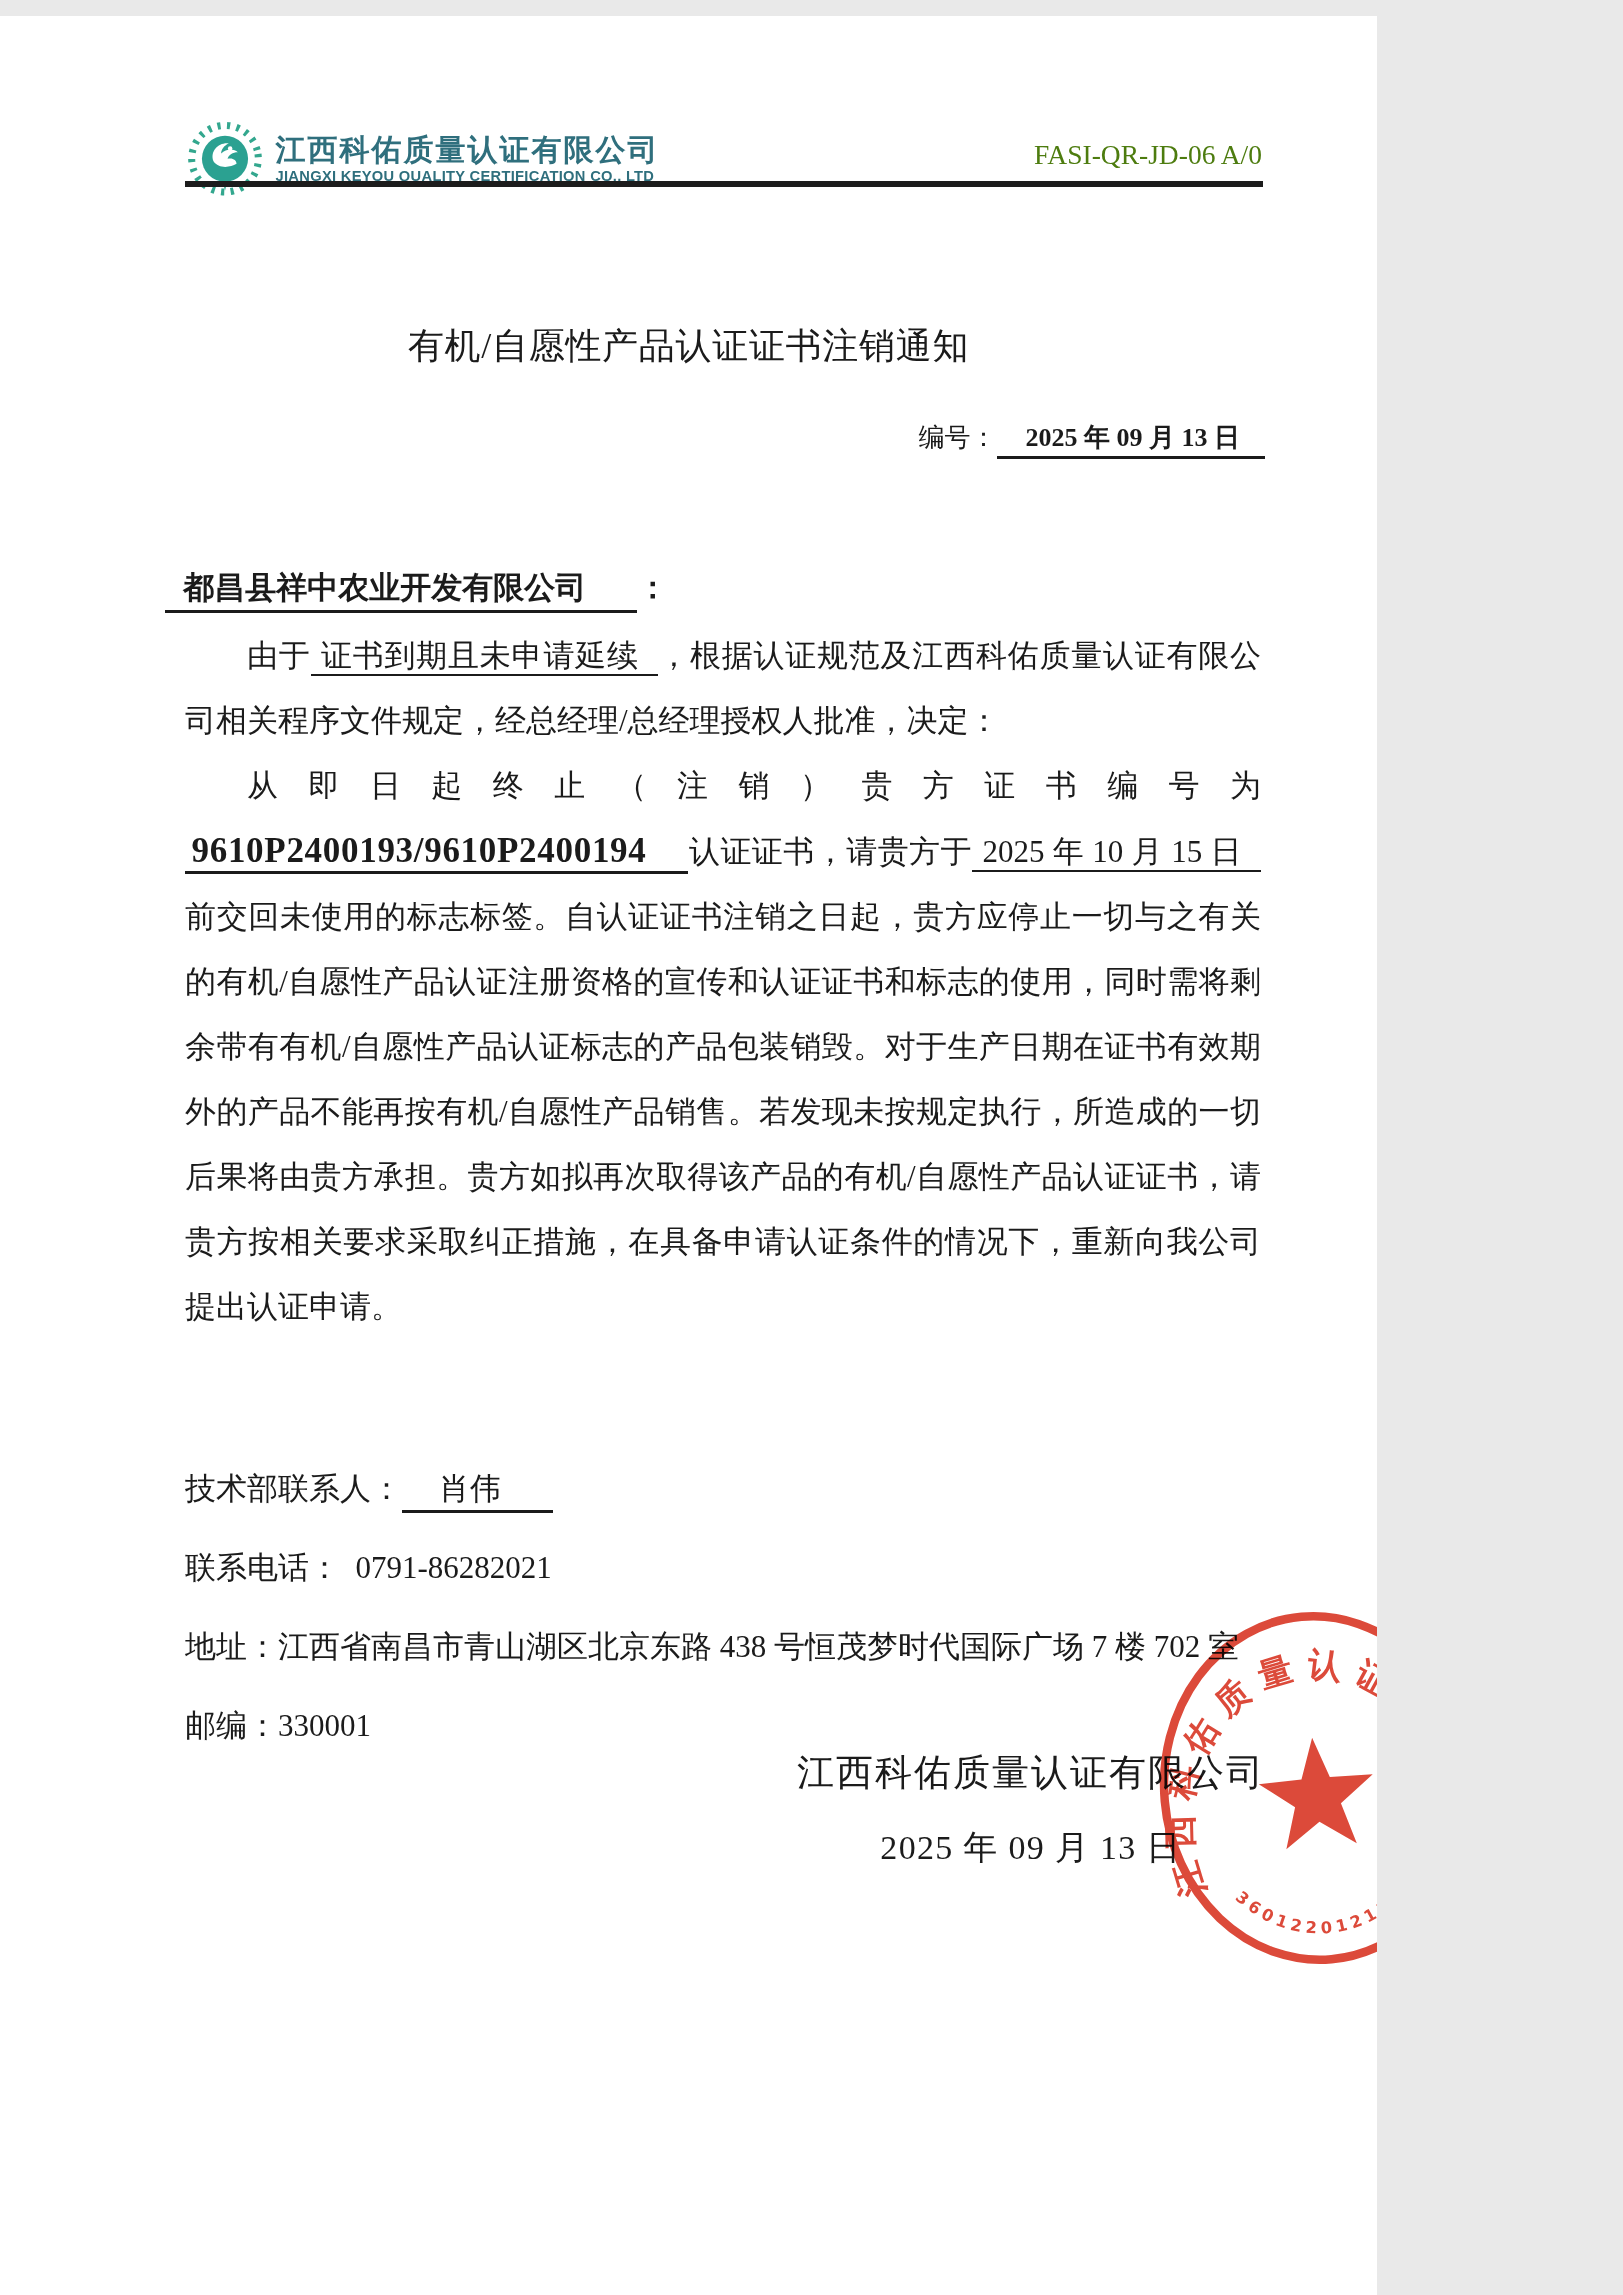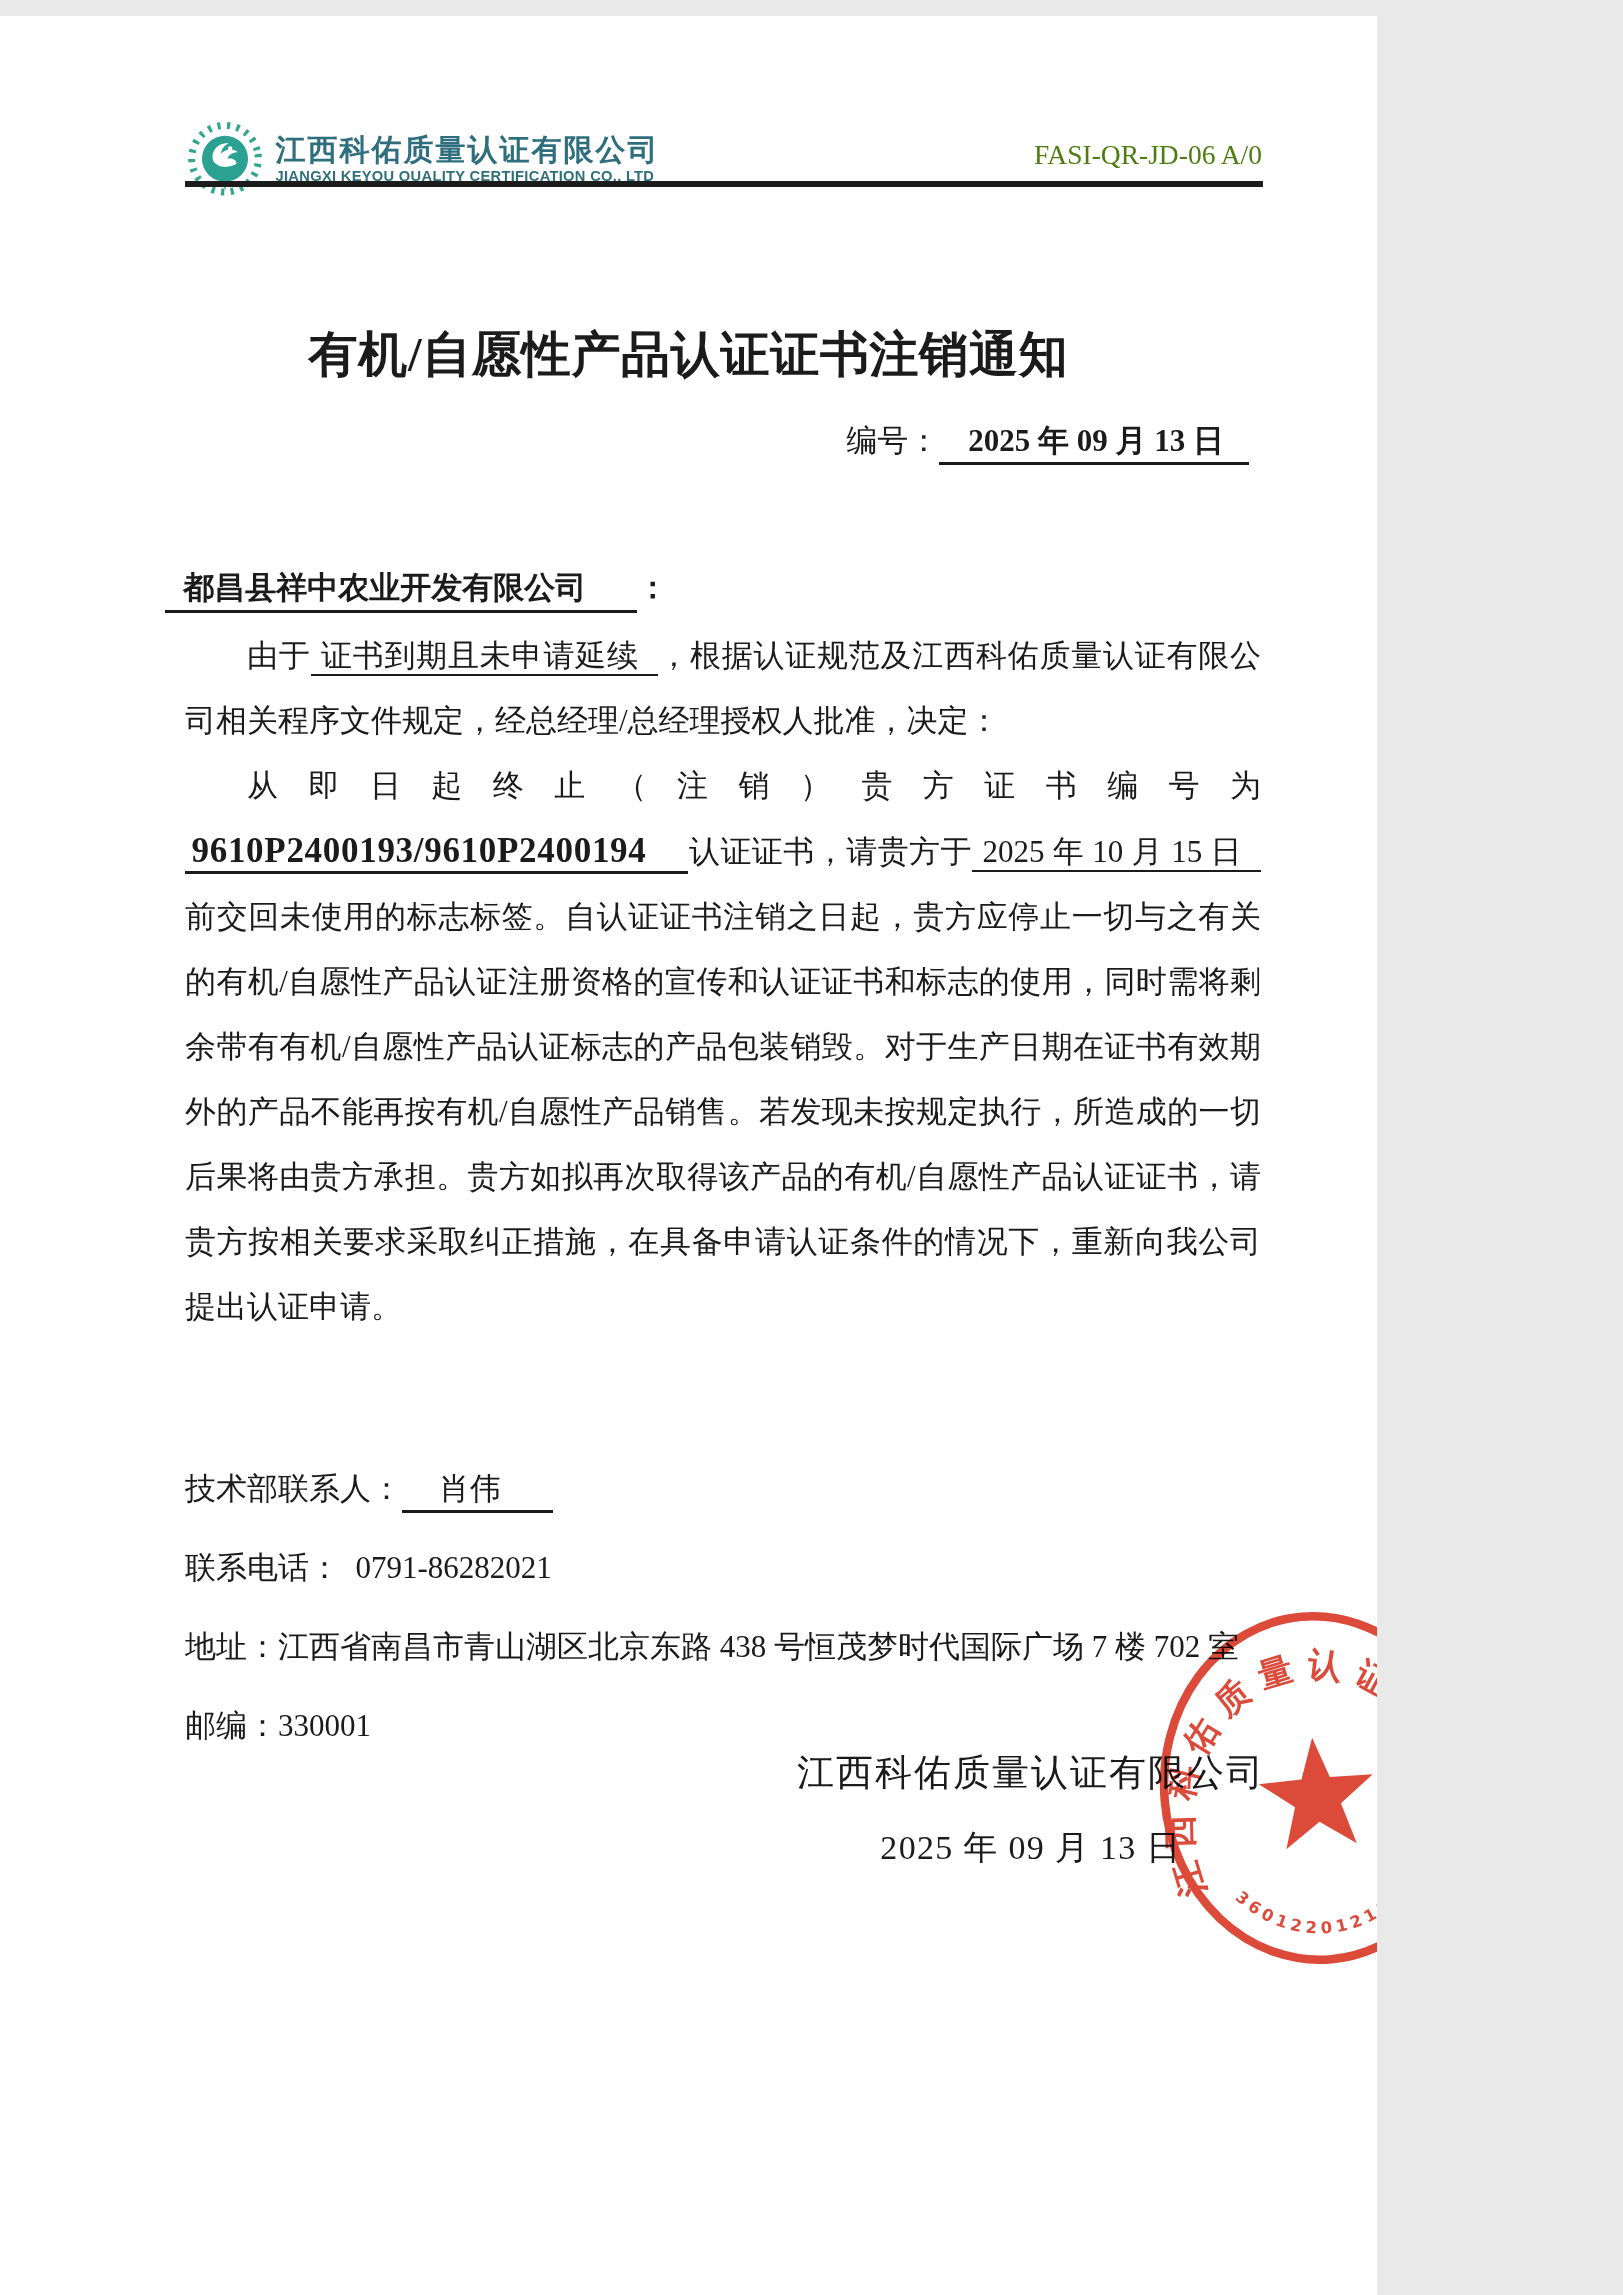--- a/index.html
+++ b/index.html
@@ -15,22 +15,22 @@
   
   .logo-row{position:absolute;left:185px;top:103px;display:flex;align-items:center;}
   .logo-icon{width:80px;height:82px;flex:0 0 auto;}
   .logo-text{margin-left:10.5px;font-family:"Liberation Sans","DejaVu Sans",sans-serif;color:#2f6f7d;}
   .logo-cn{font-size:30px;font-weight:bold;letter-spacing:2px;line-height:34px;}
   .logo-en{font-size:14.7px;font-weight:bold;letter-spacing:0.3px;line-height:19.6px;}
   .doc-code{position:absolute;right:115px;top:123px;font-size:27.5px;color:#4d7c0f;}
   .header-rule{position:absolute;left:185px;right:114px;top:165px;height:5.9px;background:#1c1c1c;}
   
   .doc-title{position:absolute;left:0;right:0;top:306px;margin:0;text-align:center;
-             font-size:49px;font-weight:700;letter-spacing:0.7px;}
-  .number-line{position:absolute;right:128px;top:404px;font-size:31px;text-align:center;}
+             font-size:36px;font-weight:400;letter-spacing:0.7px;}
+  .number-line{position:absolute;right:112px;top:404px;font-size:26px;text-align:center;}
   .number-line .u{border-bottom:3.9px solid #1b1b1b;padding:0 25px 3.9px 29px;font-weight:600;}
   
   .recipient{position:absolute;left:165px;top:551px;font-size:31px;font-weight:bold;}
   .recipient .u{border-bottom:3.3px solid #1b1b1b;padding:0 51px 5.2px 18.3px;}
   
   .body-text{position:absolute;left:185px;right:116px;top:607px;
              font-size:31px;line-height:65px;text-align:justify;}
   .body-text p{margin:0;text-indent:2em;}
   .useg{border-bottom:2.6px solid #1b1b1b;padding:0 5.2px 1.3px 5.2px;}
   .useg.pad{padding:0 19.6px 1.3px 10.5px;}

